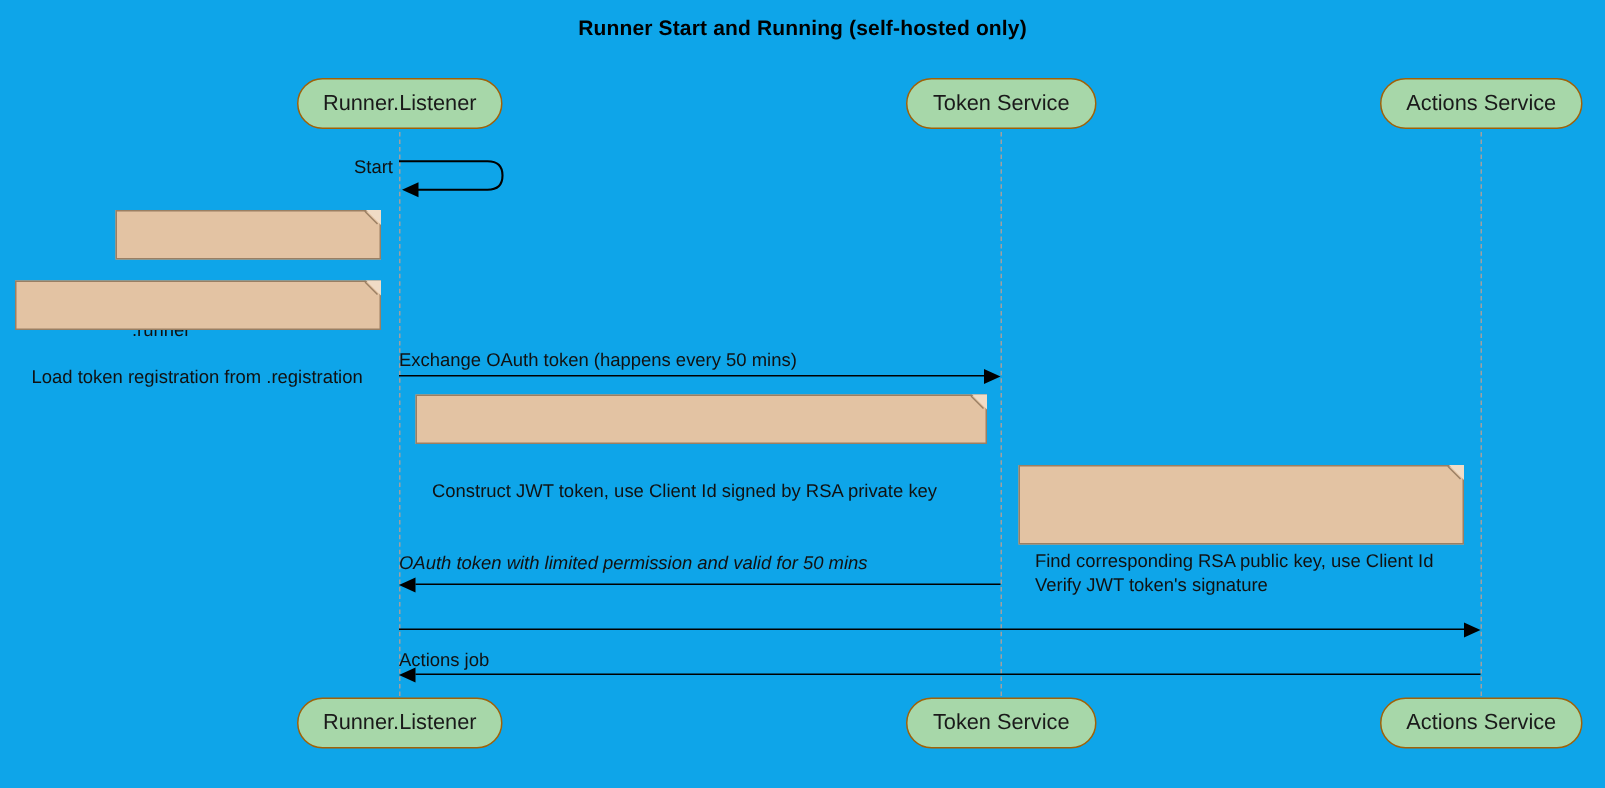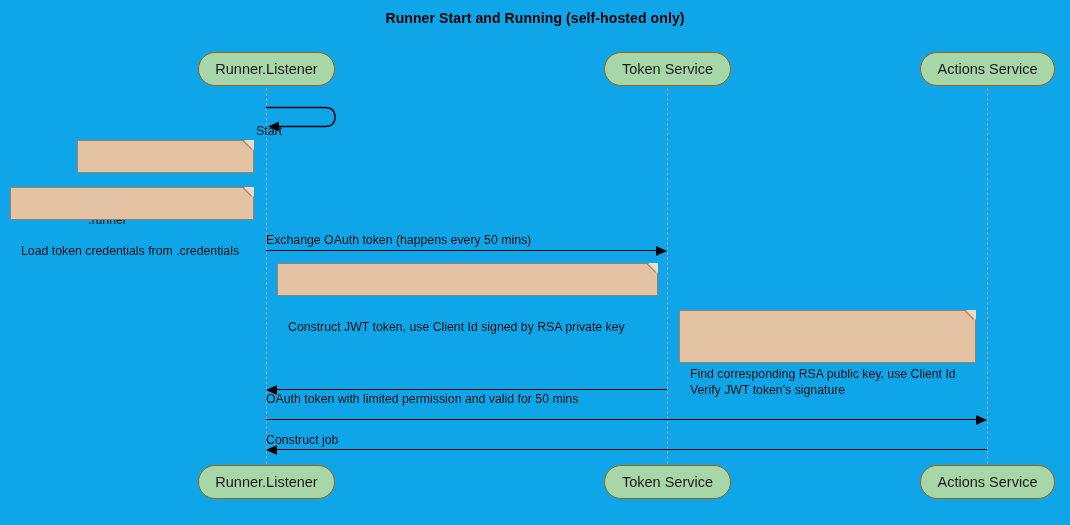--- a/index.html
+++ b/index.html
@@ -149,61 +149,61 @@
   <div class="participant" style="left:198px; top:465px; width:137px;">
     <span>Runner.Listener</span>
   </div>
   <div class="participant" style="left:604px; top:465px; width:127px;">
     <span>Token Service</span>
   </div>
   <div class="participant" style="left:920px; top:465px; width:135px;">
     <span>Actions Service</span>
   </div>
 
-  <div class="msg-label" style="left:242px; top:104px; width:40px; text-align:right;margin-top:20px;">Start</div>
+  <div class="msg-label" style="left:229px; top:104px; width:40px; text-align:center;">Start</div>
   <div class="self-loop" style="left:266px; top:100px;">
     <svg width="80" height="34" viewBox="0 0 80 34" xmlns="http://www.w3.org/2000/svg">
       <path d="M0,7.5 L59,7.5 Q69,7.5 69,17 Q69,26.5 59,26.5 L12,26.5" fill="none" stroke="#000000" stroke-width="1.4"></path>
       <polygon points="13,21.5 13,31.5 2,26.5" fill="#000000"></polygon>
     </svg>
   </div>
 
   <div class="note" style="left:77px; top:140px; width:177px; height:33px;">
     <span class="fold"></span>
     <span class="fold-edge"></span>
     <span>Load config info from .runner</span>
   </div>
 
   <div class="note" style="left:10px; top:187px; width:244px; height:33px;">
     <span class="fold"></span>
     <span class="fold-edge"></span>
-    <span>Load token credentials from .credentials</span>
+    <span>Load token registration from .registration</span>
   </div>
 
   <div class="msg-label" style="left:266px; top:233px; width:401px;">Exchange OAuth token (happens every 50 mins)</div>
   <div class="msg-line" style="left:266px; top:250px; width:390px;"></div>
   <div class="arrow-head arrow-right" style="left:656px; top:245.5px;"></div>
 
   <div class="note" style="left:679px; top:310px; width:297px; height:53px;">
     <span class="fold"></span>
     <span class="fold-edge"></span>
     <span>Find corresponding RSA public key, use Client Id
 Verify JWT token's signature</span>
   </div>
 
   <div class="note" style="left:277px; top:263px; width:381px; height:33px;">
     <span class="fold"></span>
     <span class="fold-edge"></span>
     <span>Construct JWT token, use Client Id signed by RSA private key</span>
   </div>
 
-  <div class="msg-label" style="left:266px; top:392px; width:401px;">OAuth token with limited permission and valid for 50 mins</div>
+  <div class="msg-label" style="left:266px; top:368px; width:401px;font-style:italic;">OAuth token with limited permission and valid for 50 mins</div>
   <div class="msg-line" style="left:277px; top:389px; width:390px;"></div>
   <div class="arrow-head arrow-left" style="left:266px; top:384.5px;"></div>
 
   <div class="msg-line" style="left:266px; top:419px; width:710px;"></div>
   <div class="arrow-head arrow-right" style="left:976px; top:414.5px;"></div>
 
-  <div class="msg-label" style="left:266px; top:433px; width:721px;">Construct job</div>
+  <div class="msg-label" style="left:266px; top:433px; width:721px;">Actions job</div>
   <div class="msg-line" style="left:277px; top:449px; width:710px;"></div>
   <div class="arrow-head arrow-left" style="left:266px; top:444.5px;"></div>
 
 </div>
 
 </body></html>

